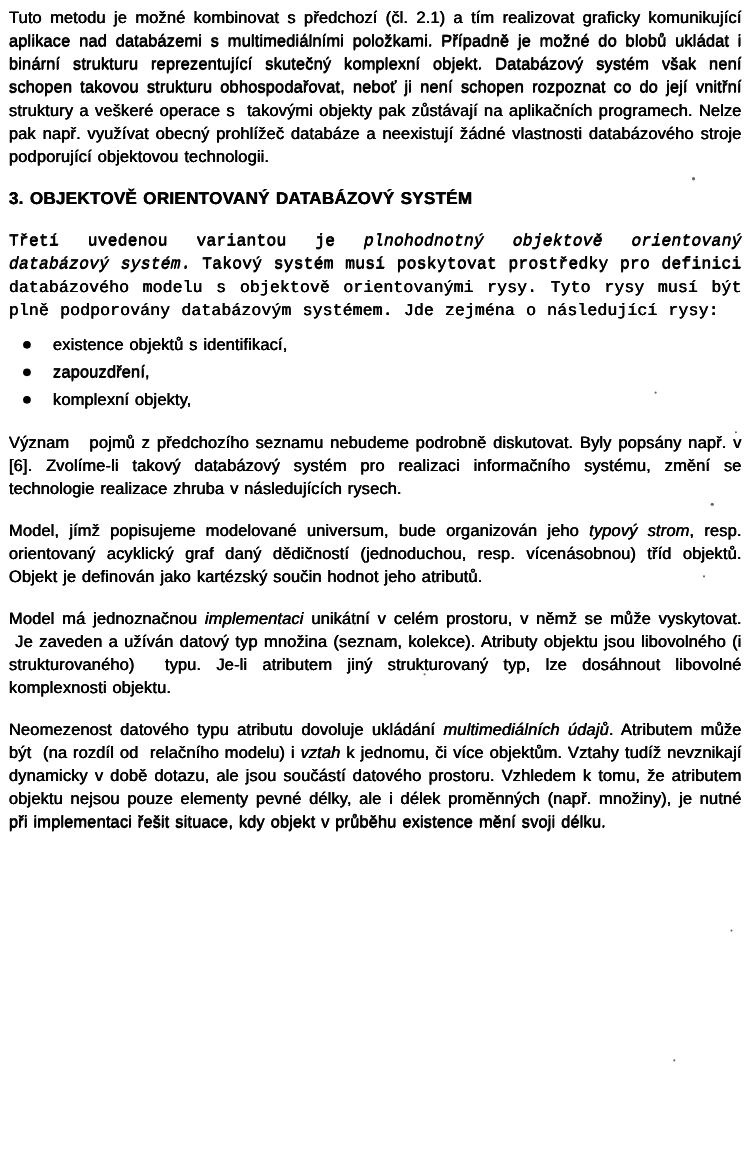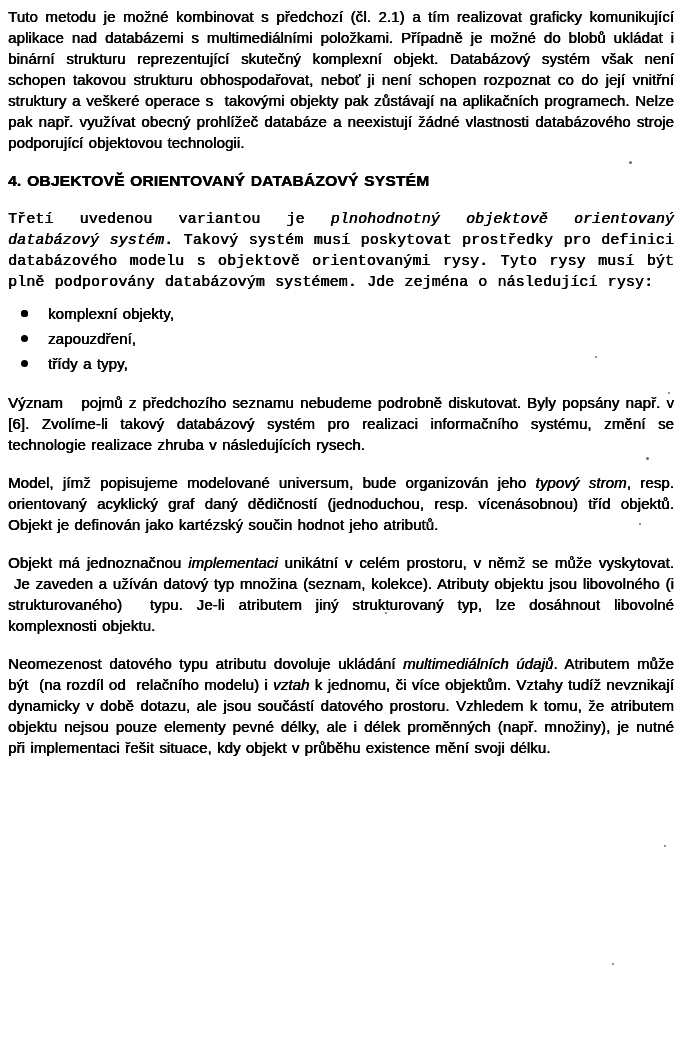--- a/index.html
+++ b/index.html
@@ -70,47 +70,44 @@
     opacity: 0.75;
   }
 </style>
 </head>
 <body>
 
 <div class="page">
 
   <p class="para"><span>Tuto metodu je možné kombinovat s&nbsp;předchozí (čl. 2.1) a tím realizovat graficky komunikující aplikace nad databázemi s&nbsp;multimediálními položkami. Případně je možné do blobů ukládat i binární strukturu reprezentující skutečný komplexní objekt. Databázový systém však není schopen takovou strukturu obhospodařovat, neboť ji není schopen rozpoznat co do její vnitřní struktury a veškeré operace s &nbsp;takovými objekty pak zůstávají na aplikačních programech. Nelze pak např. využívat obecný prohlížeč databáze a neexistují žádné vlastnosti databázového stroje podporující objektovou technologii.</span></p>
 
-  <h2 class="heading">4. OBJEKTOVĚ ORIENTOVANÝ DATABÁZOVÝ SYSTÉM</h2>
+  <h2 class="heading">3. OBJEKTOVĚ ORIENTOVANÝ DATABÁZOVÝ SYSTÉM</h2>
 
   <p class="para" style="margin-bottom:8px;font-family:Liberation Mono, monospace;"><span>Třetí uvedenou variantou je </span><span class="it">plnohodnotný objektově orientovaný databázový systém</span><span>. Takový systém musí poskytovat prostředky pro definici databázového modelu s&nbsp;objektově orientovanými rysy. Tyto rysy musí být plně podporovány databázovým systémem. Jde zejména o následující rysy:</span></p>
 
   <ul class="bullets">
     <li class="bullet-item">
       <span class="dot"></span>
-    </li>
-    <li class="bullet-item">
-      <span class="dot"></span>
-      <span>komplexní objekty,</span>
+      <span>existence objektů s identifikací,</span>
     </li>
     <li class="bullet-item">
       <span class="dot"></span>
       <span>zapouzdření,</span>
     </li>
     <li class="bullet-item">
       <span class="dot"></span>
-      <span>třídy a typy,</span>
+      <span>komplexní objekty,</span>
     </li>
   </ul>
 
   <p class="para"><span>Význam &nbsp;&nbsp;pojmů z&nbsp;předchozího seznamu nebudeme podrobně diskutovat. Byly popsány např. v [6]. Zvolíme-li takový databázový systém pro realizaci informačního systému, změní se technologie realizace zhruba v následujících rysech.</span></p>
 
   <p class="para"><span>Model, jímž popisujeme modelované universum, bude organizován jeho </span><span class="it">typový strom</span><span>, resp. orientovaný acyklický graf daný dědičností (jednoduchou, resp. vícenásobnou) tříd objektů. Objekt je definován jako kartézský součin hodnot jeho atributů.</span></p>
 
-  <p class="para"><span>Objekt má jednoznačnou </span><span class="it">implementaci</span><span> unikátní v&nbsp;celém prostoru, v&nbsp;němž se může vyskytovat. &nbsp;Je zaveden a užíván datový typ množina (seznam, kolekce). Atributy objektu jsou libovolného (i strukturovaného) &nbsp;typu. Je-li atributem jiný strukturovaný typ, lze dosáhnout libovolné komplexnosti objektu.</span></p>
+  <p class="para"><span>Model má jednoznačnou </span><span class="it">implementaci</span><span> unikátní v&nbsp;celém prostoru, v&nbsp;němž se může vyskytovat. &nbsp;Je zaveden a užíván datový typ množina (seznam, kolekce). Atributy objektu jsou libovolného (i strukturovaného) &nbsp;typu. Je-li atributem jiný strukturovaný typ, lze dosáhnout libovolné komplexnosti objektu.</span></p>
 
   <p class="para"><span>Neomezenost datového typu atributu dovoluje ukládání </span><span class="it">multimediálních údajů</span><span>. Atributem může být &nbsp;(na rozdíl od &nbsp;relačního modelu) i </span><span class="it">vztah</span><span> k&nbsp;jednomu, či více objektům. Vztahy tudíž nevznikají dynamicky v&nbsp;době dotazu, ale jsou součástí datového prostoru. Vzhledem k&nbsp;tomu, že atributem objektu nejsou pouze elementy pevné délky, ale i délek proměnných (např. množiny), je nutné při implementaci řešit situace, kdy objekt v&nbsp;průběhu existence mění svoji délku.</span></p>
 
 
 
   <span class="speck" style="left:629px; top:161px;"></span>
   <span class="speck" style="left:595px; top:356px; width:2px; height:2px;"></span>
   <span class="speck" style="left:668px; top:392px; width:2px; height:2px;"></span>
   <span class="speck" style="left:646px; top:457px;"></span>
   <span class="speck" style="left:639px; top:523px; width:2px; height:2px;"></span>

